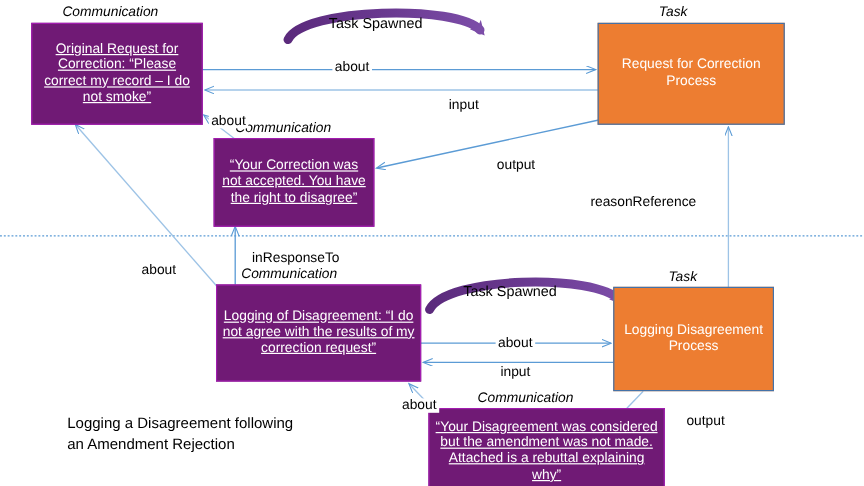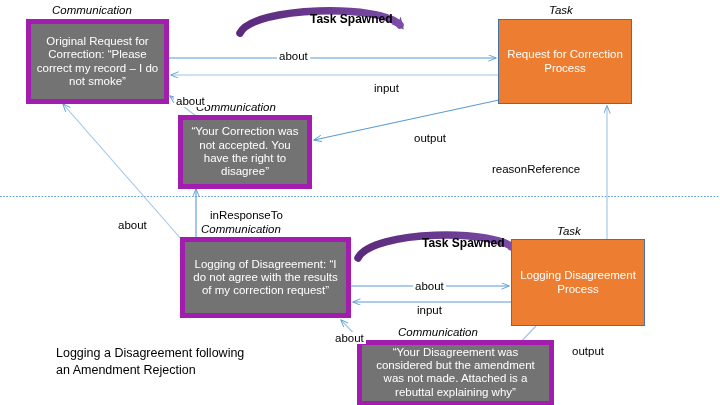--- a/index.html
+++ b/index.html
@@ -30,23 +30,24 @@
     display: flex;
     align-items: center;
     justify-content: center;
     text-align: center;
     color: #ffffff;
     line-height: 1.16;
     padding: 2px 4px;
     z-index: 3;
   }
   .node-comm {
-    background: #737373;
-    border: 5px solid #a21caf;
-    font-size: 11.5px;
+    background: #701a75;
+    border: 1px solid #a21caf;
+    font-size: 11.5px;
+    text-decoration: underline;
   }
   .node-task {
     background: #ED7D31;
     border: 1px solid #4472A8;
     font-size: 11.5px;
   }
   .stereo {
     position: absolute;
     font-style: italic;
     font-size: 11.5px;
@@ -60,25 +61,24 @@
     color: #000000;
     white-space: nowrap;
     z-index: 4;
     background: #ffffff;
     padding: 0 2px;
     margin-top: 12px;
   }
   .spawn-label {
     position: absolute;
     font-size: 12px;
-    font-weight: bold;
+    font-weight: normal;
     color: #000000;
     white-space: nowrap;
     z-index: 6;
-    margin-left: 36px;
   }
   .caption {
     position: absolute;
     font-size: 12.5px;
     color: #000000;
     line-height: 1.35;
     white-space: pre-line;
     z-index: 4;
   }
 </style>
@@ -144,21 +144,21 @@
   <div class="stereo" style="left:201px; top:223px;">Communication</div>
 
   <div class="stereo" style="left:557px; top:225px;">Task</div>
 
   <div class="stereo" style="left:398px; top:326px;">Communication</div>
 
   <div class="node node-comm" style="left:26px; top:19px; width:143px; height:85px;">
     <span>Original Request for Correction: “Please correct my record – I do not smoke”</span>
   </div>
 
-  <div class="node node-task" style="left:498px; top:19px; width:134px; height:85px;">
+  <div class="node node-task" style="left:498px; top:19px; width:156px; height:85px;">
     <span>Request for Correction Process</span>
   </div>
 
   <div class="node node-comm" style="left:178px; top:115px; width:134px; height:74px;">
     <span>“Your Correction was not accepted.  You have the right to disagree”</span>
   </div>
 
   <div class="node node-comm" style="left:180px; top:237px; width:171px; height:81px;">
     <span>Logging of Disagreement: “I do not agree with the results of my correction request”</span>
   </div>

